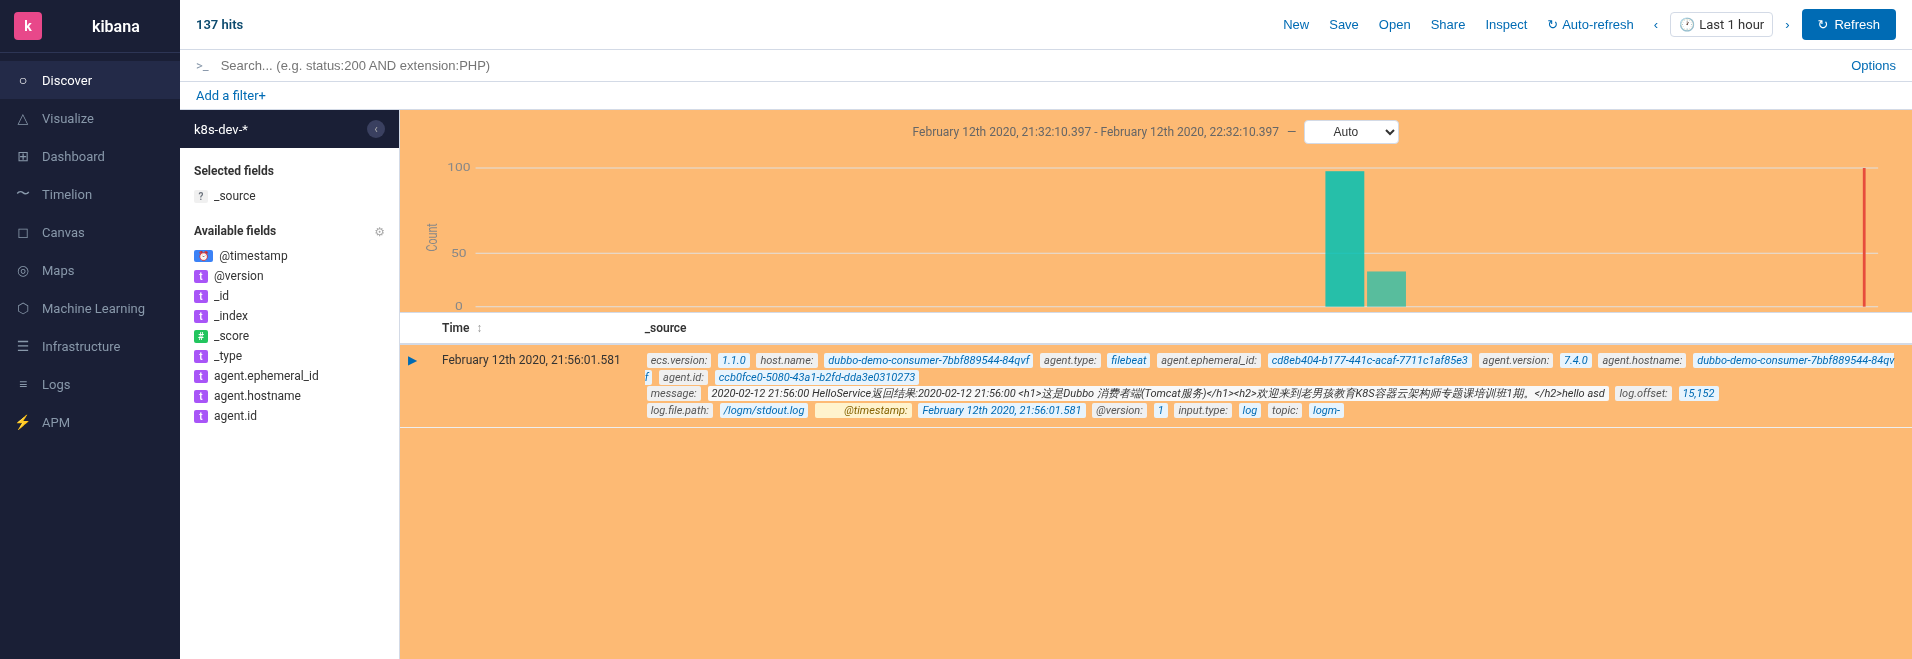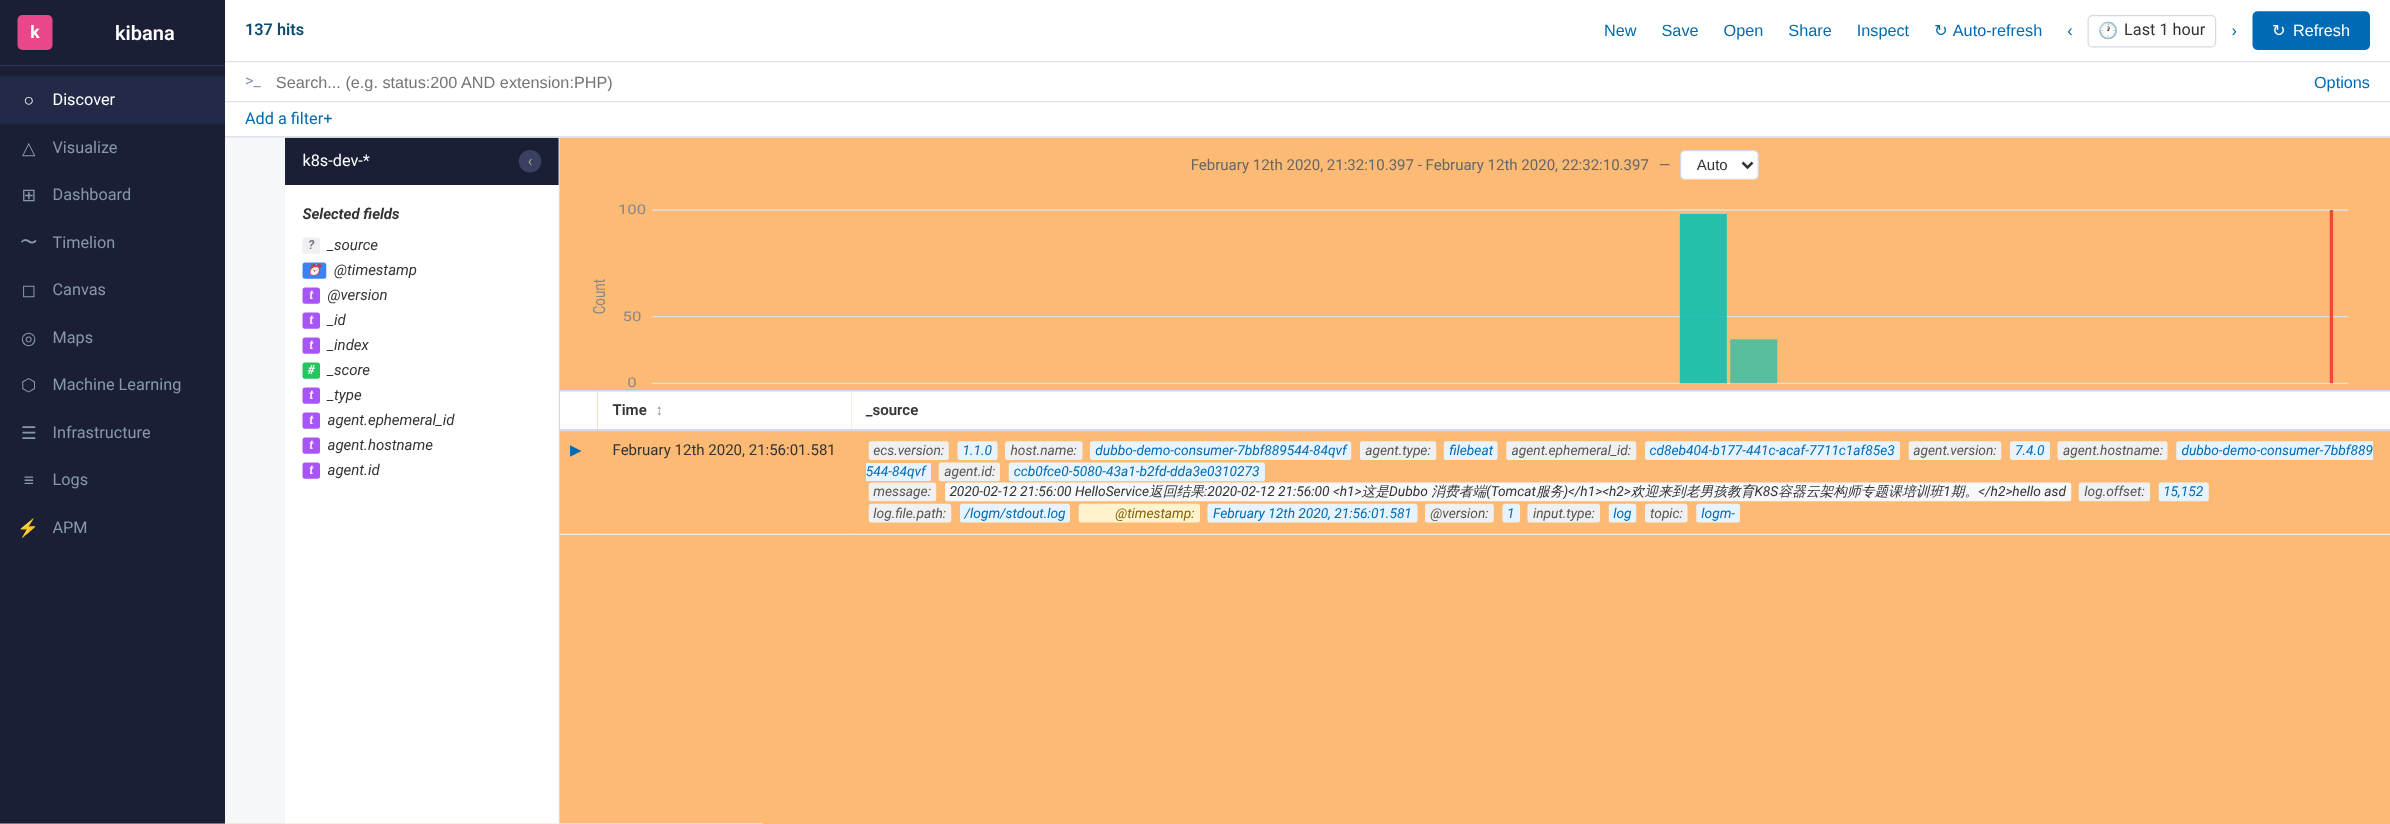--- a/index.html
+++ b/index.html
@@ -160,21 +160,20 @@
       font-size: 13px;
       cursor: pointer;
       display: flex; align-items: center; gap: 0;
     }
 
     
     .content {
       display: flex;
       flex: 1;
       overflow: hidden;
-      margin-left: 48px;
     }
 
     
     .left-panel {
       width: 220px;
       background: #fff;
       border-right: 1px solid #d3dae6;
       display: flex;
       flex-direction: column;
       overflow: hidden;
@@ -195,21 +194,20 @@
       background: #3a4060;
       display: flex; align-items: center; justify-content: center;
       cursor: pointer;
       color: #aaa;
       font-size: 12px;
     }
     .fields-section {
       padding: 10px 14px;
       overflow-y: auto;
       flex: 1;
-      font-style: italic;
     }
     .section-title {
       font-size: 12px;
       font-weight: 700;
       color: #333;
       margin-bottom: 8px;
       margin-top: 6px;
     }
     .section-header {
       display: flex; align-items: center; justify-content: space-between;
@@ -254,21 +252,21 @@
       align-items: center;
       justify-content: center;
       gap: 8px;
       margin-bottom: 8px;
       font-size: 12px;
       color: #666;
     }
     .interval-select {
       border: 1px solid #d3dae6;
       border-radius: 4px;
-      padding: 3px 8px;
+      padding: 3px 24px;
       font-size: 12px;
       color: #333;
       background: white;
       cursor: pointer;
     }
     .chart-container {
       height: 160px;
       position: relative;
     }
     svg.chart {
@@ -444,20 +442,24 @@
     <div class="left-panel">
       <div class="index-pattern">
         <span>k8s-dev-*</span>
         <div class="collapse-icon">‹</div>
       </div>
       <div class="fields-section">
         <div class="section-title">Selected fields</div>
         <div class="field-item">
           <span class="field-badge">?</span>
           <span>_source</span>
+        </div>
+        <div class="section-header" style="margin-top:12px;">
+          <div class="section-title">Available fields</div>
+          <span class="gear-icon">⚙</span>
         </div>
         <div class="field-item">
           <span class="field-badge clock" style="background:#3b82f6;color:#fff;font-size:9px;">⏰</span>
           <span>@timestamp</span>
         </div>
         <div class="field-item">
           <span class="field-badge t">t</span>
           <span>@version</span>
         </div>
         <div class="field-item">

